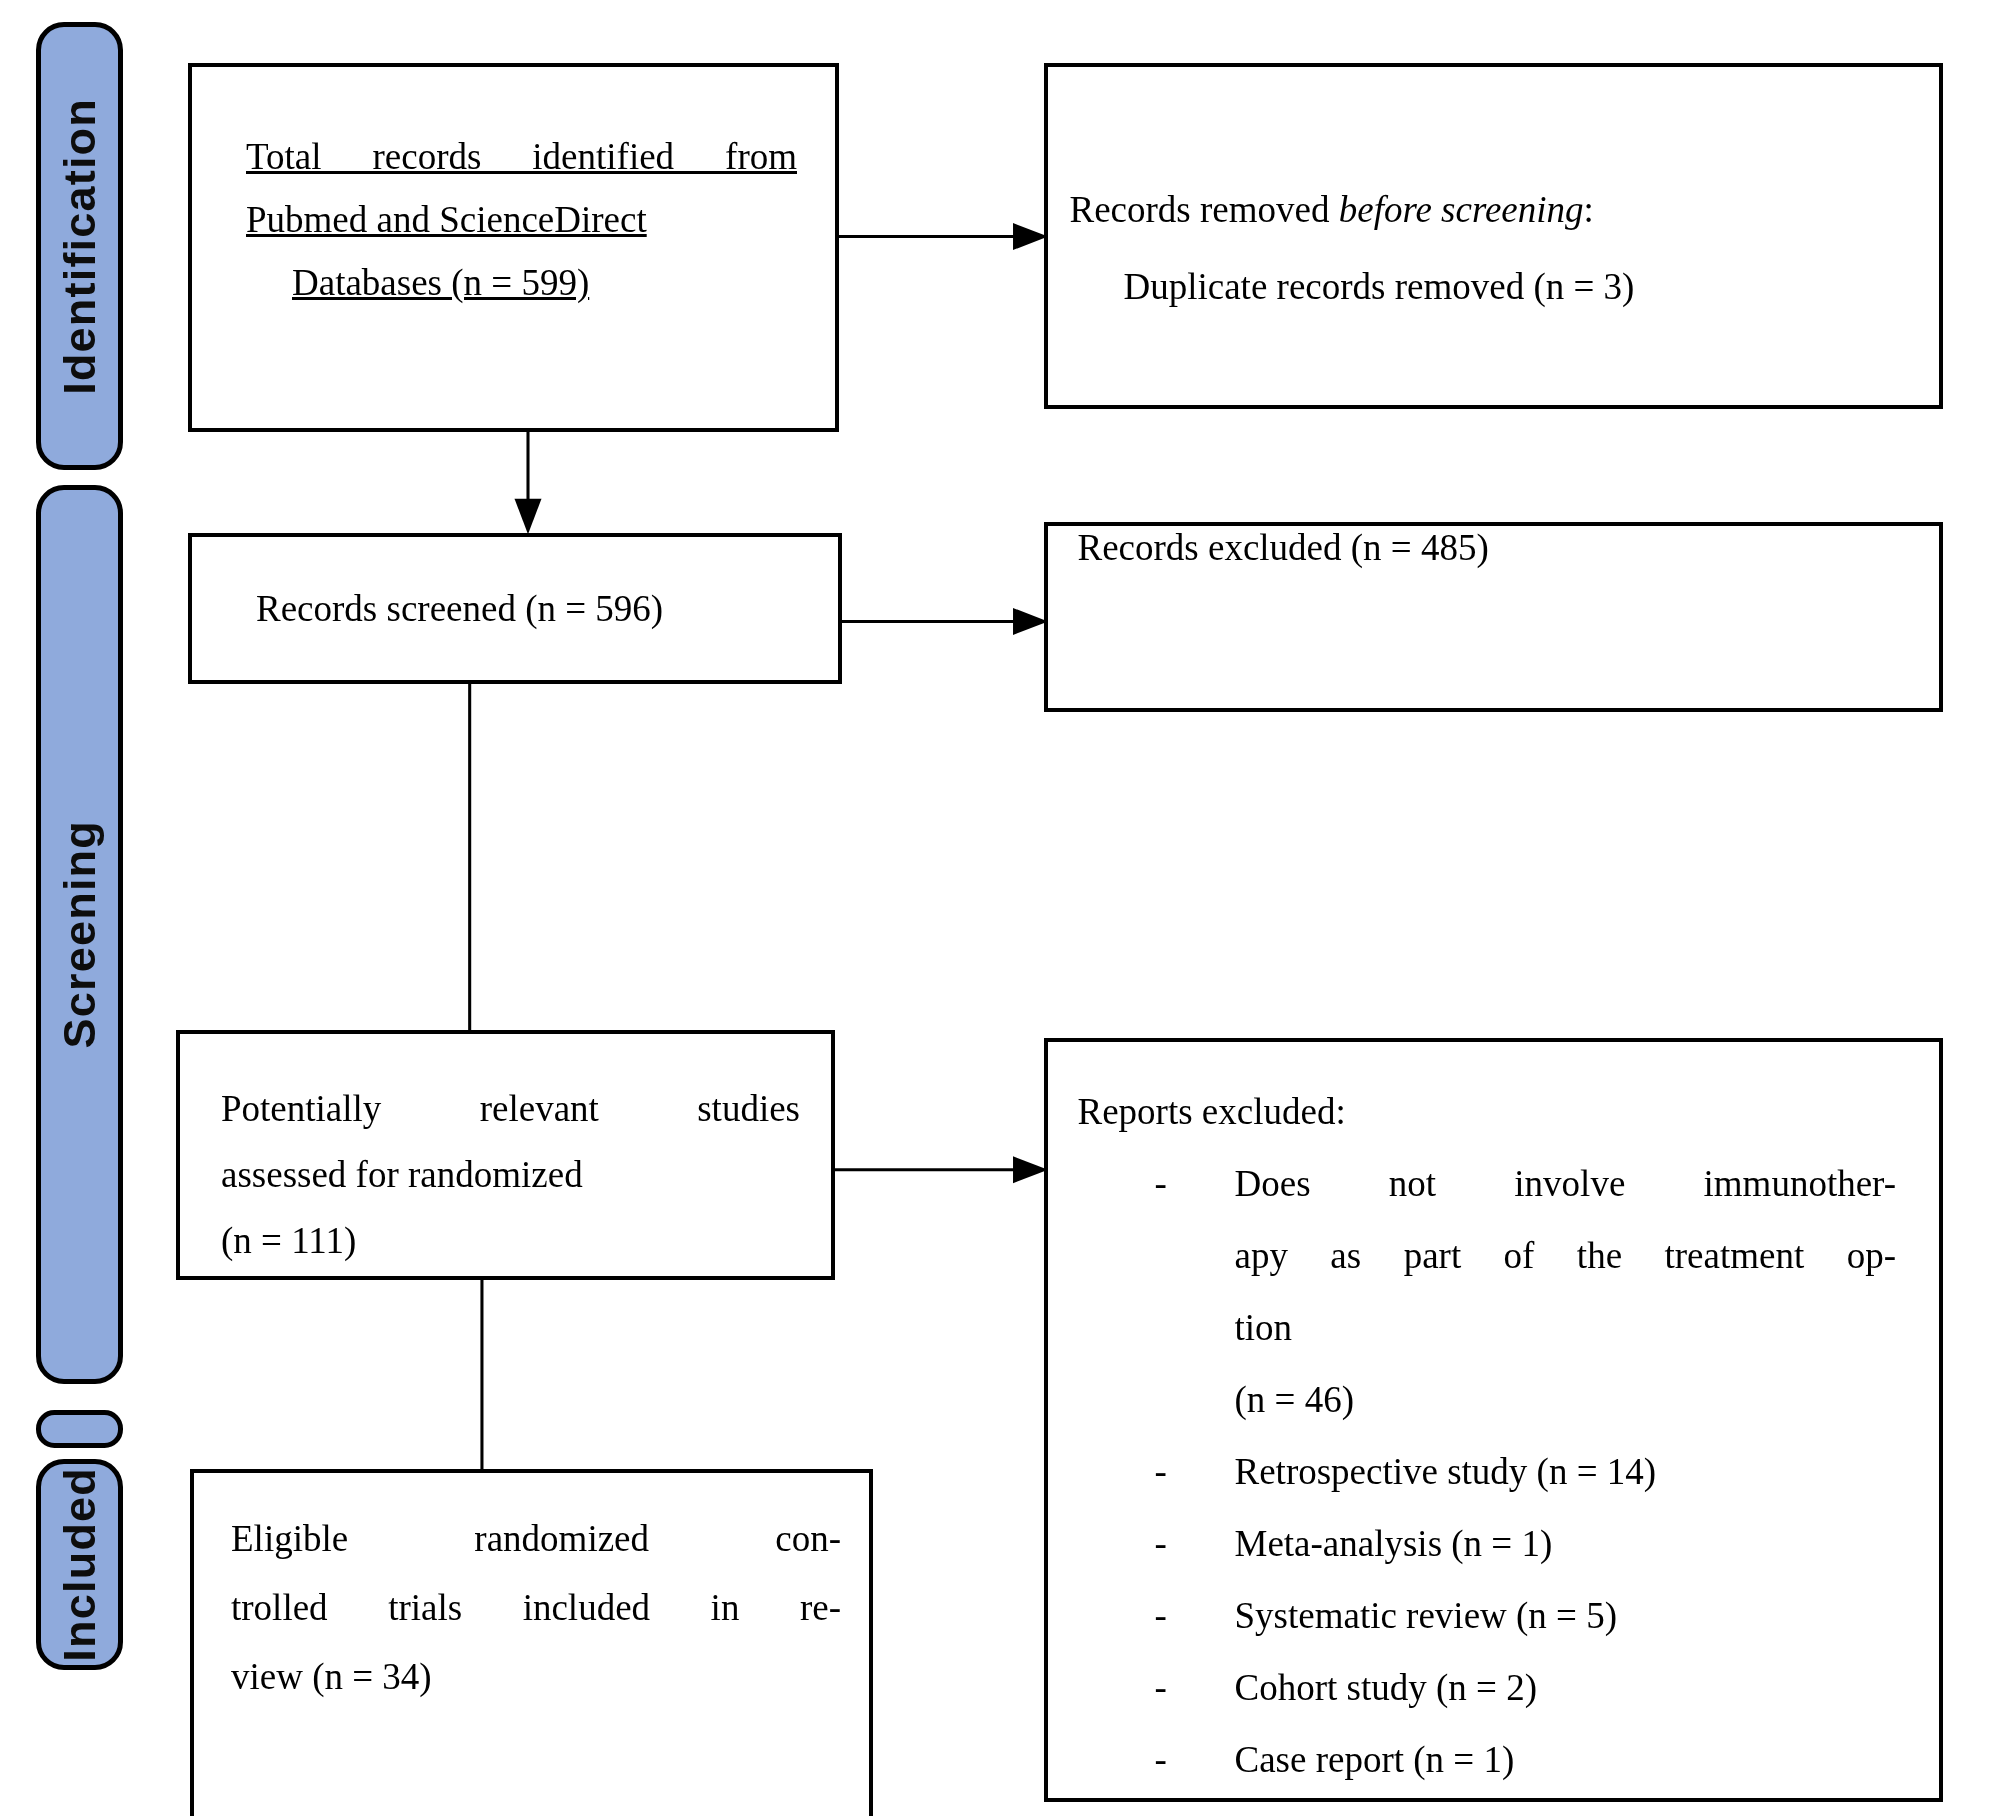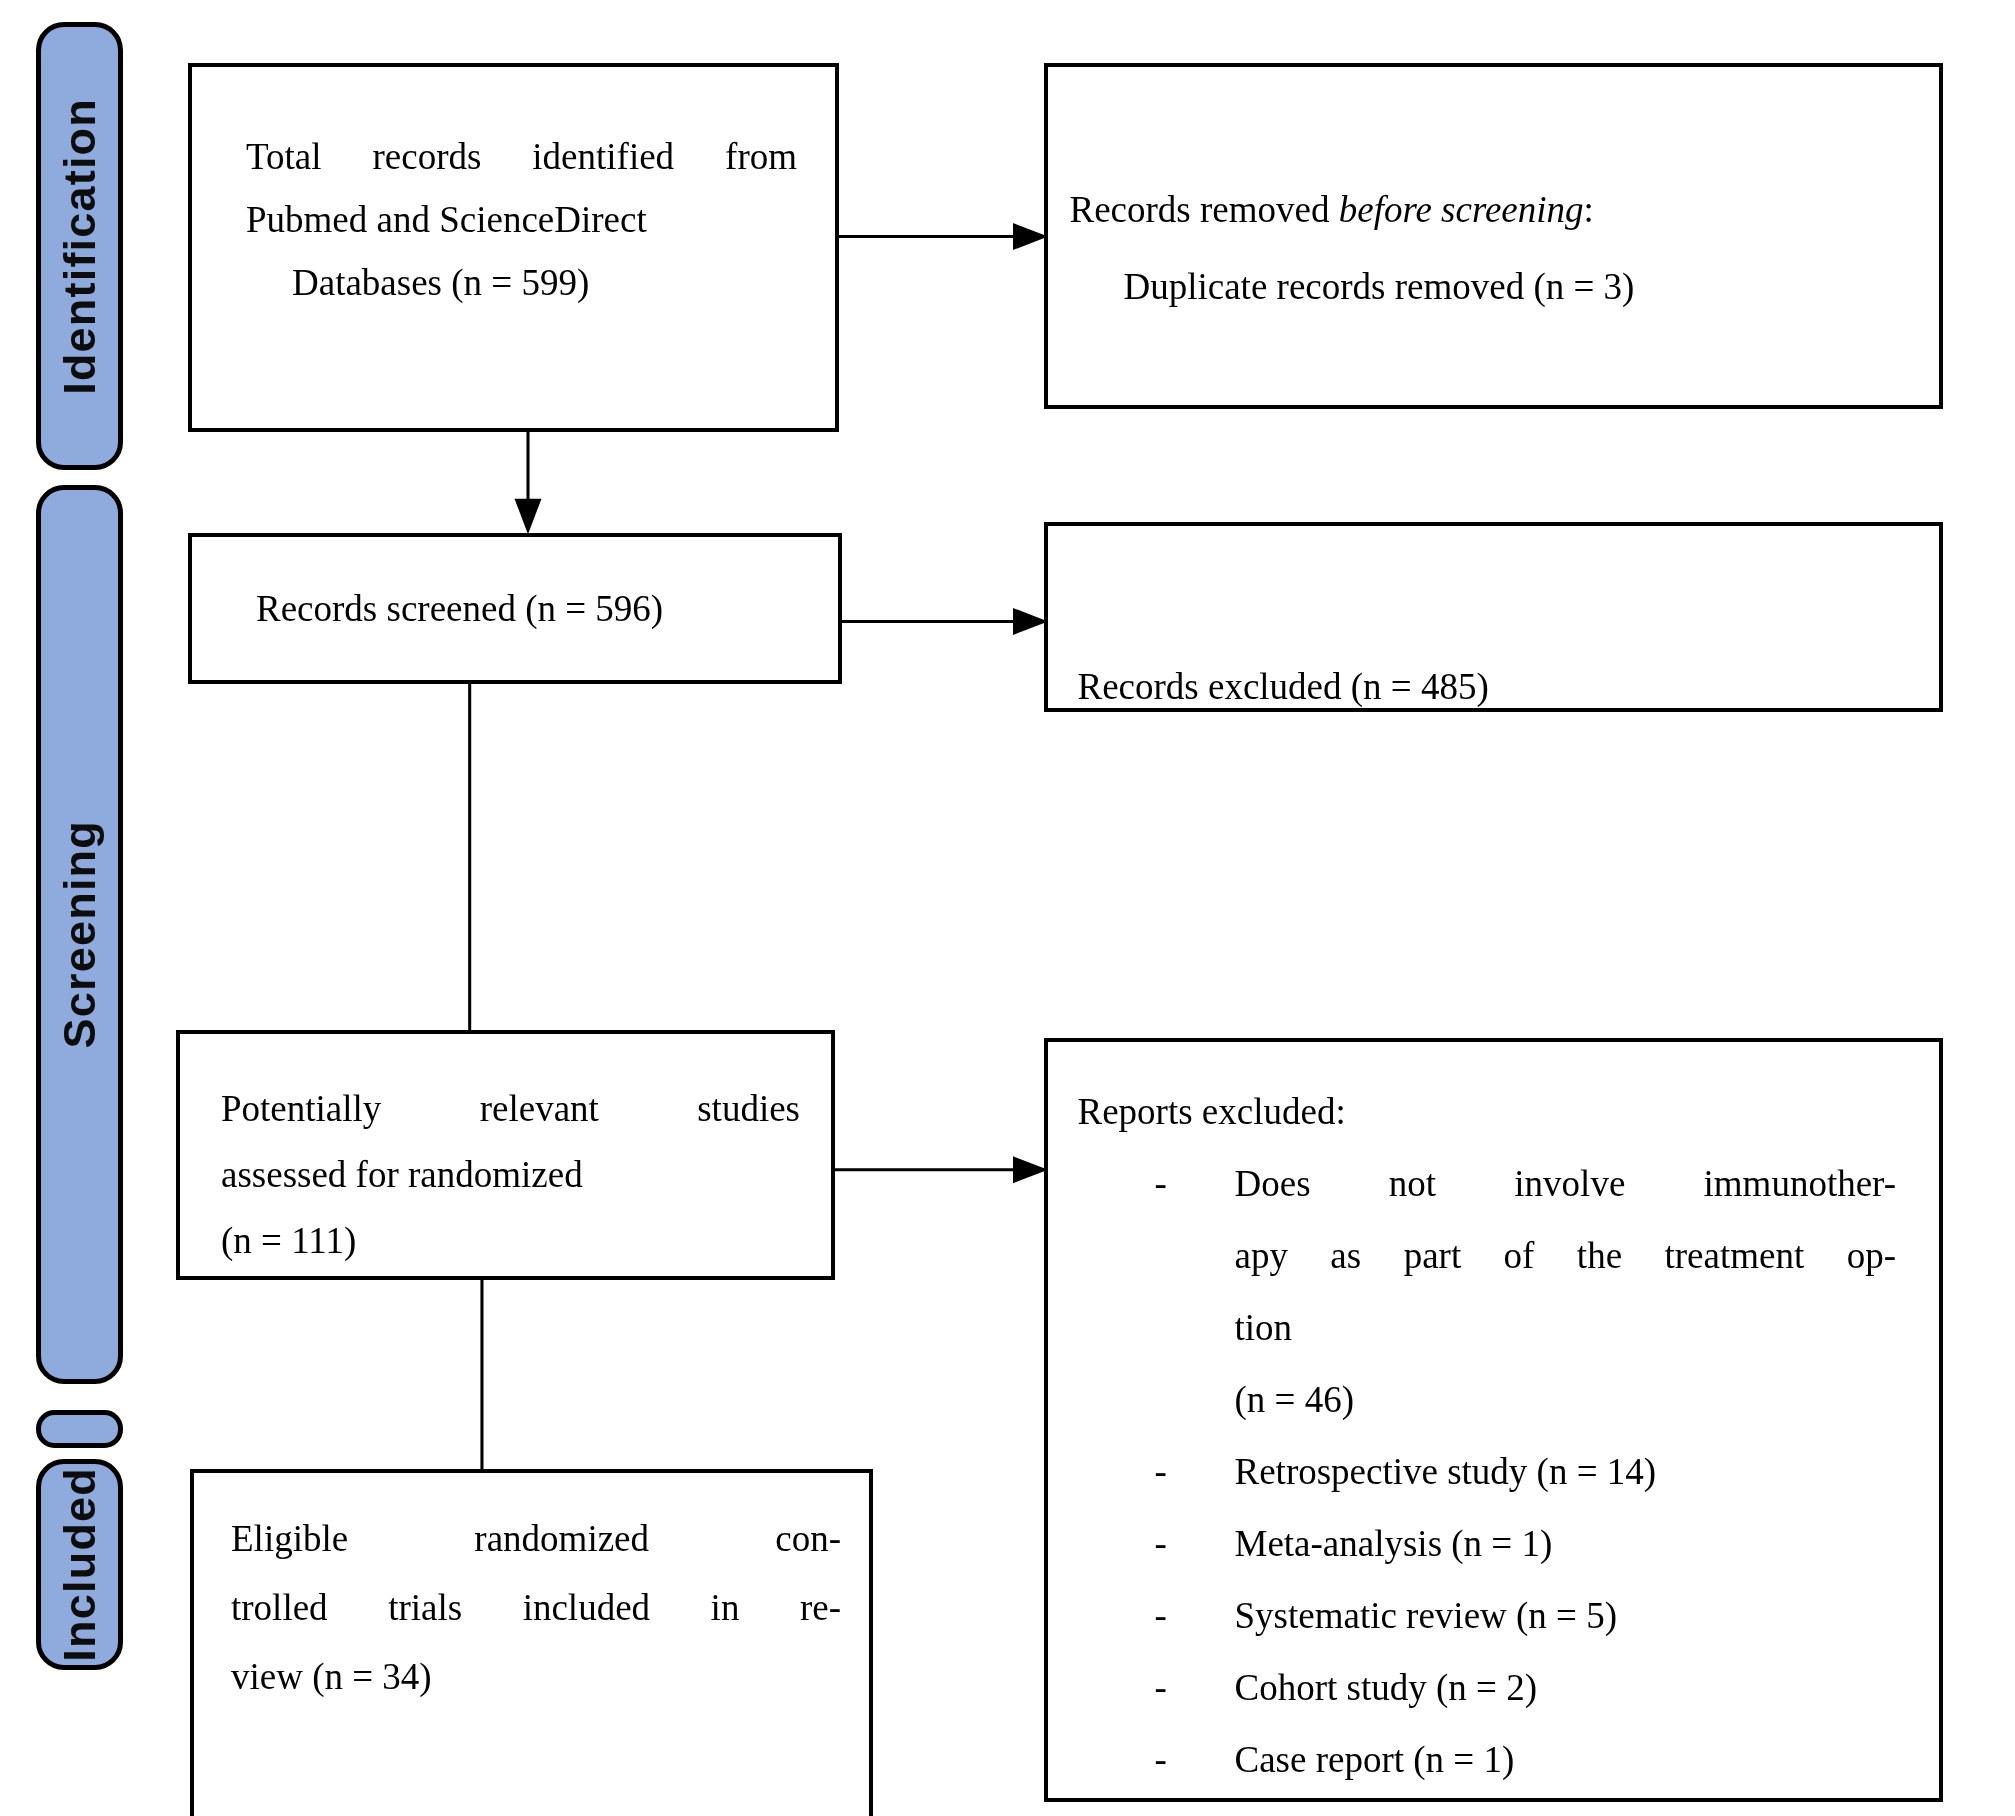--- a/index.html
+++ b/index.html
@@ -37,28 +37,28 @@
   
   .box{
     position:absolute;background:#fff;
     border:4.9px solid var(--box_border,#000);
     box-sizing:border-box;
     font-size:37px;
   }
   .ln{overflow:hidden;white-space:nowrap;}
   .ln.j{text-align:justify;white-space:normal;}
   .ln.j::after{content:"";display:inline-block;width:100%;height:0;}
-  .b1{left:188px;top:63px;width:651px;height:369px;padding:58px 38px 0 54px;}
+  .b1{left:188px;top:63px;width:651px;height:369px;padding:58px 38px 0 54px;text-decoration:underline;}
   .b1 .ln{height:63px;line-height:63px;}
   .b1 .ln.indent{padding-left:46px;}
   .b2{left:1044px;top:63px;width:899px;height:346px;padding:104px 24.6px 0 21.5px;}
   .b2 .ln{height:77px;line-height:77px;}
   .b2 .detail{padding-left:54px;}
   .b3{left:188px;top:533px;width:654px;height:151px;display:flex;align-items:center;padding-left:64px;}
-  .b4{left:1044px;top:522px;width:899px;height:190px;display:flex;align-items:flex-end;padding-left:29.5px;}
+  .b4{left:1044px;top:522px;width:899px;height:190px;display:flex;align-items:flex-start;padding-left:29.5px;}
   .b5{left:176px;top:1030px;width:659px;height:250px;padding:42px 31px 0 41px;}
   .b5 .ln{height:66px;line-height:66px;}
   .b6{left:1044px;top:1038px;width:899px;height:764px;padding:34px 43px 0 29.5px;}
   .b6 .ln{height:72px;line-height:72px;}
   .bullet{display:flex;align-items:flex-start;}
   .bullet .marker{flex:none;margin-left:77px;width:80px;height:72px;line-height:72px;}
   .bullet .bullet-lines{flex:1;min-width:0;}
   .b7{left:190px;top:1469px;width:683px;height:356px;padding:31px 28px 0 37px;}
   .b7 .ln{height:69px;line-height:69px;}
   .em{font-style:italic;}

